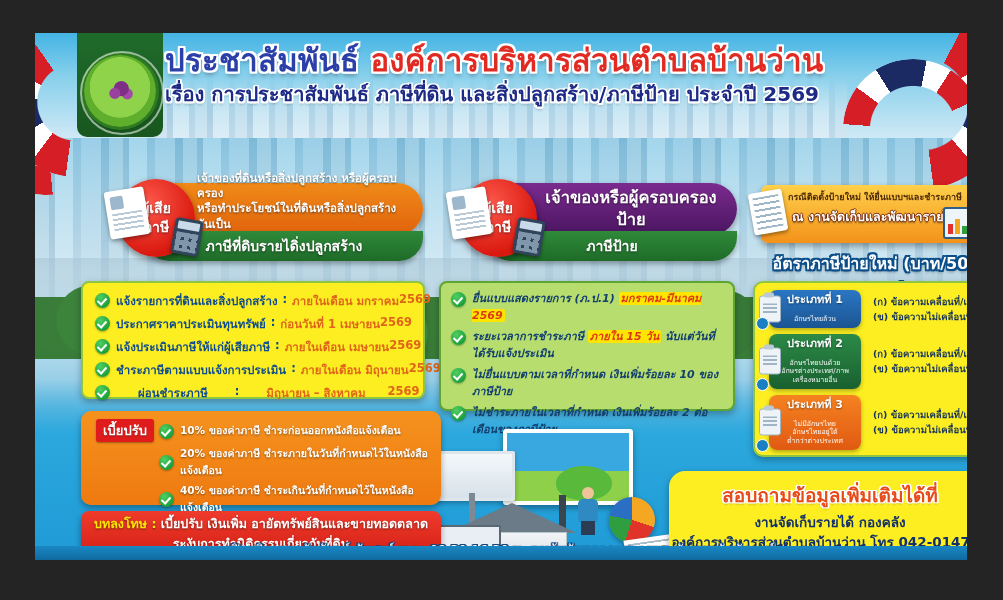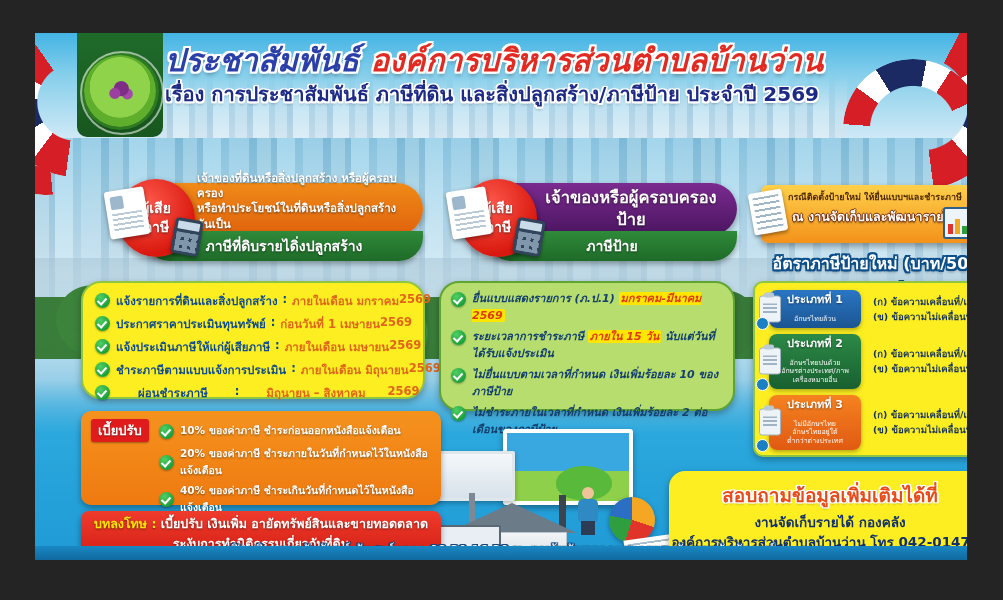--- a/index.html
+++ b/index.html
@@ -89,21 +89,21 @@
      transform:rotate(8deg);}
   .flag-r2{right:-16px;top:26px;width:140px;height:140px;
      background:conic-gradient(from 300deg,
         #d61e26 0 9%, #ffffff 9% 15%, #1c2a63 15% 27%, #ffffff 27% 33%, #d61e26 33% 42%,
         transparent 42% 100%);
      -webkit-mask-image:radial-gradient(circle,transparent 0 42%,#000 43% 100%);
              mask-image:radial-gradient(circle,transparent 0 43%,#000 44% 100%);
      transform:rotate(-26deg);}
 
   .title-block{position:absolute;left:130px;top:10px;right:150px;text-align:center;}
-  .t1{font-size:31px;font-weight:bold;letter-spacing:.3px;line-height:1.12;white-space:nowrap;font-style:italic;}
+  .t1{font-size:31px;font-weight:bold;letter-spacing:.3px;line-height:1.12;white-space:nowrap;}
   .t1 .blue{color:#2b3fa8;
      text-shadow:-2px 0 #fff,2px 0 #fff,0 -2px #fff,0 2px #fff,
                  -2px -2px #fff,2px -2px #fff,-2px 2px #fff,2px 2px #fff,
                  0 4px 4px rgba(0,0,0,.35);}
   .t1 .red{color:#e12a22;
      text-shadow:-2px 0 #fff,2px 0 #fff,0 -2px #fff,0 2px #fff,
                  -2px -2px #fff,2px -2px #fff,-2px 2px #fff,2px 2px #fff,
                  0 4px 4px rgba(0,0,0,.35);}
   .t2{margin-top:4px;font-size:20px;font-weight:bold;color:#1d2a86;line-height:1.2;
      white-space:nowrap;
@@ -165,21 +165,21 @@
   .notice-pen:after{content:"";position:absolute;left:4px;top:5px;right:4px;bottom:5px;
      background:repeating-linear-gradient(#9fb6c6 0 2px,transparent 2px 6px);}
 
   .rate-title{position:absolute;left:718px;top:218px;width:246px;text-align:center;
      font-size:16px;font-weight:bold;color:#fff;
      text-shadow:-1.6px 0 #0c4f8a,1.6px 0 #0c4f8a,0 -1.6px #0c4f8a,0 1.6px #0c4f8a,
                  -1.6px -1.6px #0c4f8a,1.6px -1.6px #0c4f8a,-1.6px 1.6px #0c4f8a,1.6px 1.6px #0c4f8a,
                  0 3px 3px rgba(0,0,0,.4);}
 
   
-  .panel{position:absolute;border-radius:20px;box-shadow:0 3px 7px rgba(0,0,0,.3);
+  .panel{position:absolute;border-radius:8px;box-shadow:0 3px 7px rgba(0,0,0,.3);
      box-sizing:border-box;}
   .panel-yellow{background:#fcee21;border:2px solid #8ec641;}
   .panel-green{background:#b7dd6f;border:2px solid #5fa531;font-style:italic;}
 
   .row{display:flex;align-items:flex-start;margin-bottom:5px;}
   .tick{flex:0 0 auto;width:15px;height:15px;border-radius:50%;
      background:radial-gradient(circle at 36% 30%,#4fcf63,#1b9e39 72%);
      margin-right:6px;position:relative;margin-top:1px;
      box-shadow:0 1px 2px rgba(0,0,0,.3);}
   .tick:after{content:"";position:absolute;left:4.2px;top:3px;width:4px;height:7px;
@@ -216,21 +216,21 @@
 
   
   .pen{position:absolute;left:46px;top:378px;width:360px;height:94px;border-radius:10px;
      background:linear-gradient(#f5921e,#ef7a10);box-shadow:0 3px 6px rgba(0,0,0,.35);
      padding:8px 10px;box-sizing:border-box;}
   .pen-tag{display:inline-block;padding:1px 7px;border-radius:3px;font-size:13px;
      font-weight:bold;color:#fff;background:#e01b1b;box-shadow:0 1px 2px rgba(0,0,0,.35);
      text-shadow:0 1px 1px rgba(0,0,0,.4);}
   .pen-tag.yellow{background:#ffe600;color:#1b2d6b;text-shadow:none;}
   .pen-line{display:flex;align-items:center;margin-bottom:3px;}
-  .pen-slot{flex:0 0 auto;width:68px;}
+  .pen-slot{flex:0 0 auto;width:68px;text-align:center;}
   .pen-text{font-size:10.5px;font-weight:bold;color:#fff;text-shadow:0 1px 2px rgba(0,0,0,.45);}
 
   
   .punish{position:absolute;left:46px;top:478px;width:360px;height:46px;border-radius:8px;
      background:linear-gradient(#ef3b2c,#d41f16);box-shadow:0 3px 6px rgba(0,0,0,.35);
      display:flex;flex-direction:column;align-items:center;justify-content:center;
      padding:0 8px;box-sizing:border-box;}
   .punish-1{font-size:12.5px;font-weight:bold;color:#fff;text-shadow:0 1px 2px rgba(0,0,0,.5);}
   .punish-1 .k{color:#ffe600;}
   .punish-2{font-size:12.5px;font-weight:bold;color:#fff;text-shadow:0 1px 2px rgba(0,0,0,.5);}

